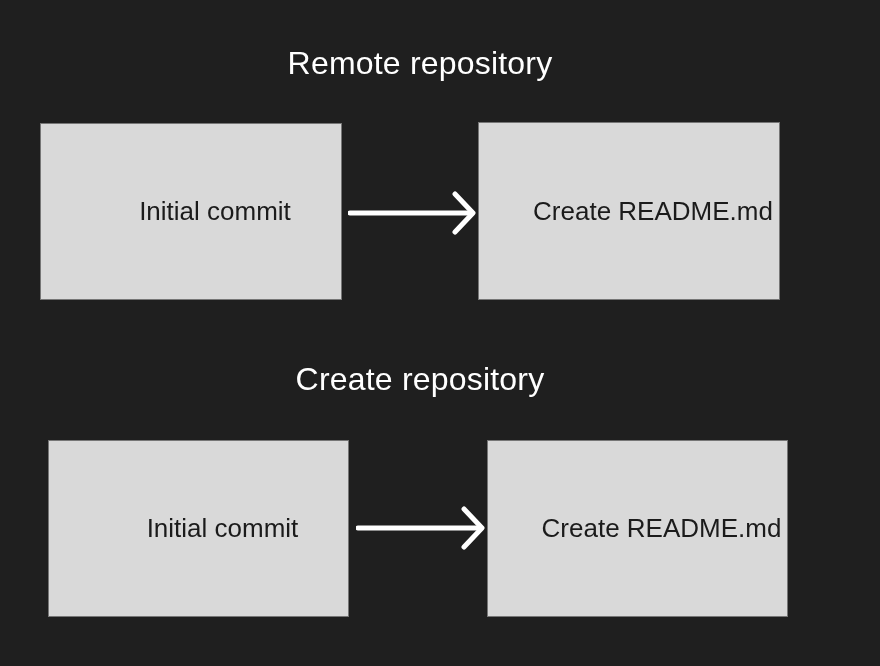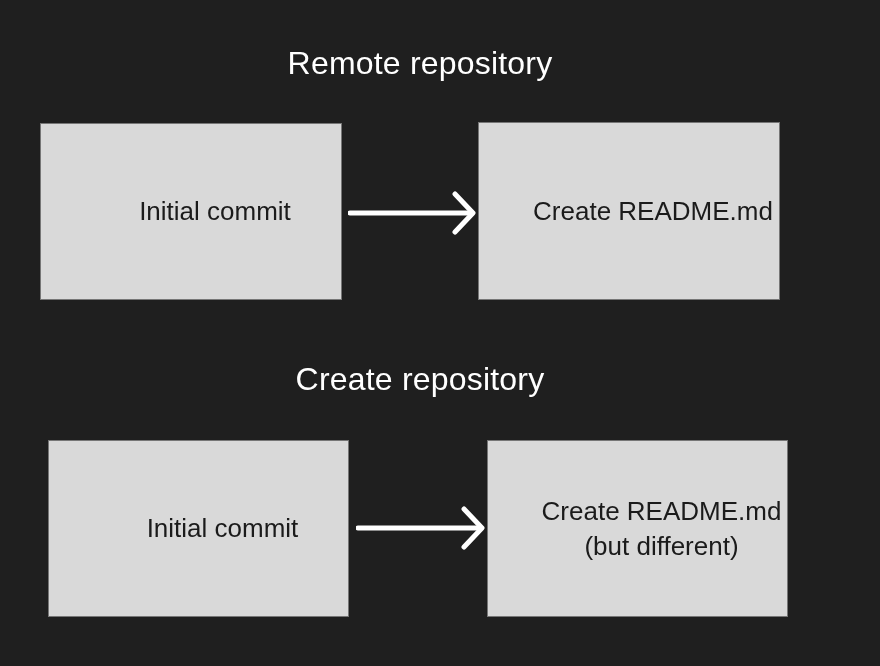--- a/index.html
+++ b/index.html
@@ -90,16 +90,15 @@
 
   </div>
 
   <svg class="arrow arrow-local" width="132" height="44" viewBox="0 0 132 44" aria-hidden="true">
     <line x1="2" y1="22" x2="121" y2="22" stroke="currentColor" stroke-width="5" stroke-linecap="round"></line>
     <polyline points="108,3 126,22 108,41" fill="none" stroke="currentColor" stroke-width="5" stroke-linecap="round" stroke-linejoin="round"></polyline>
   </svg>
 
   <div class="node node-l2">
     <span class="node-label">Create README.md</span>
-    <span class="node-label-line2">(but different)</span>
   </div>
 
 </div>
 
 </body></html>

